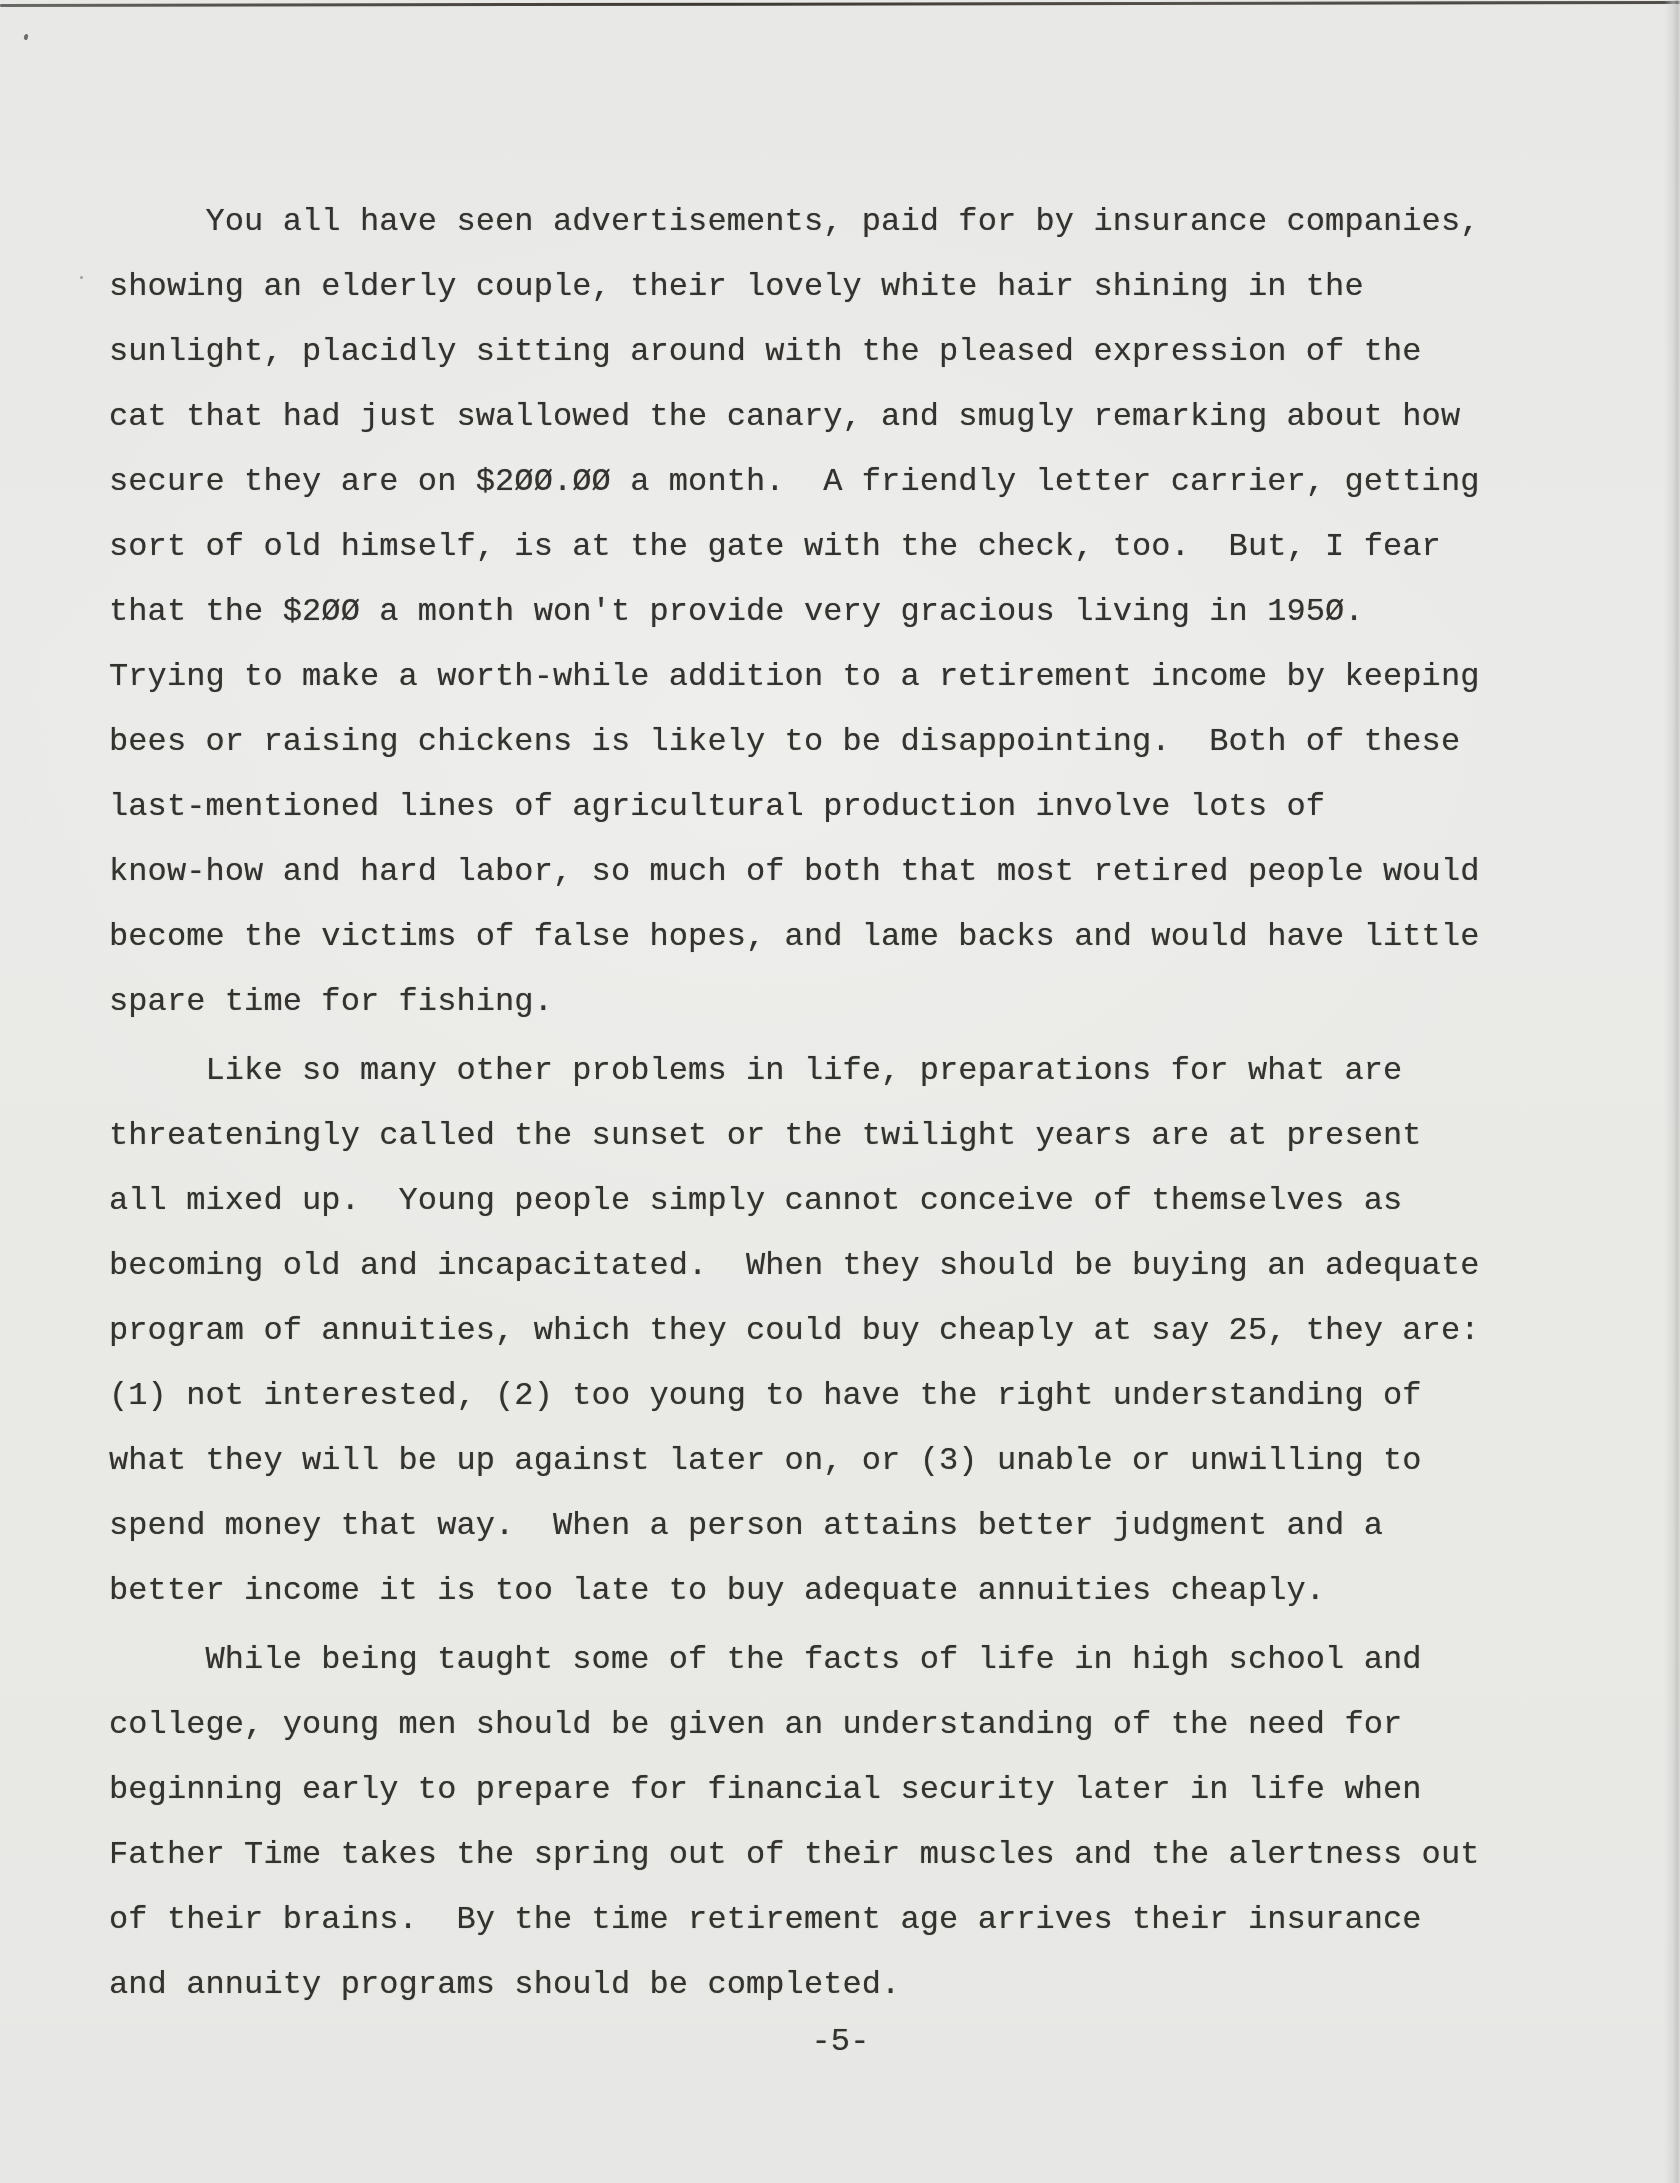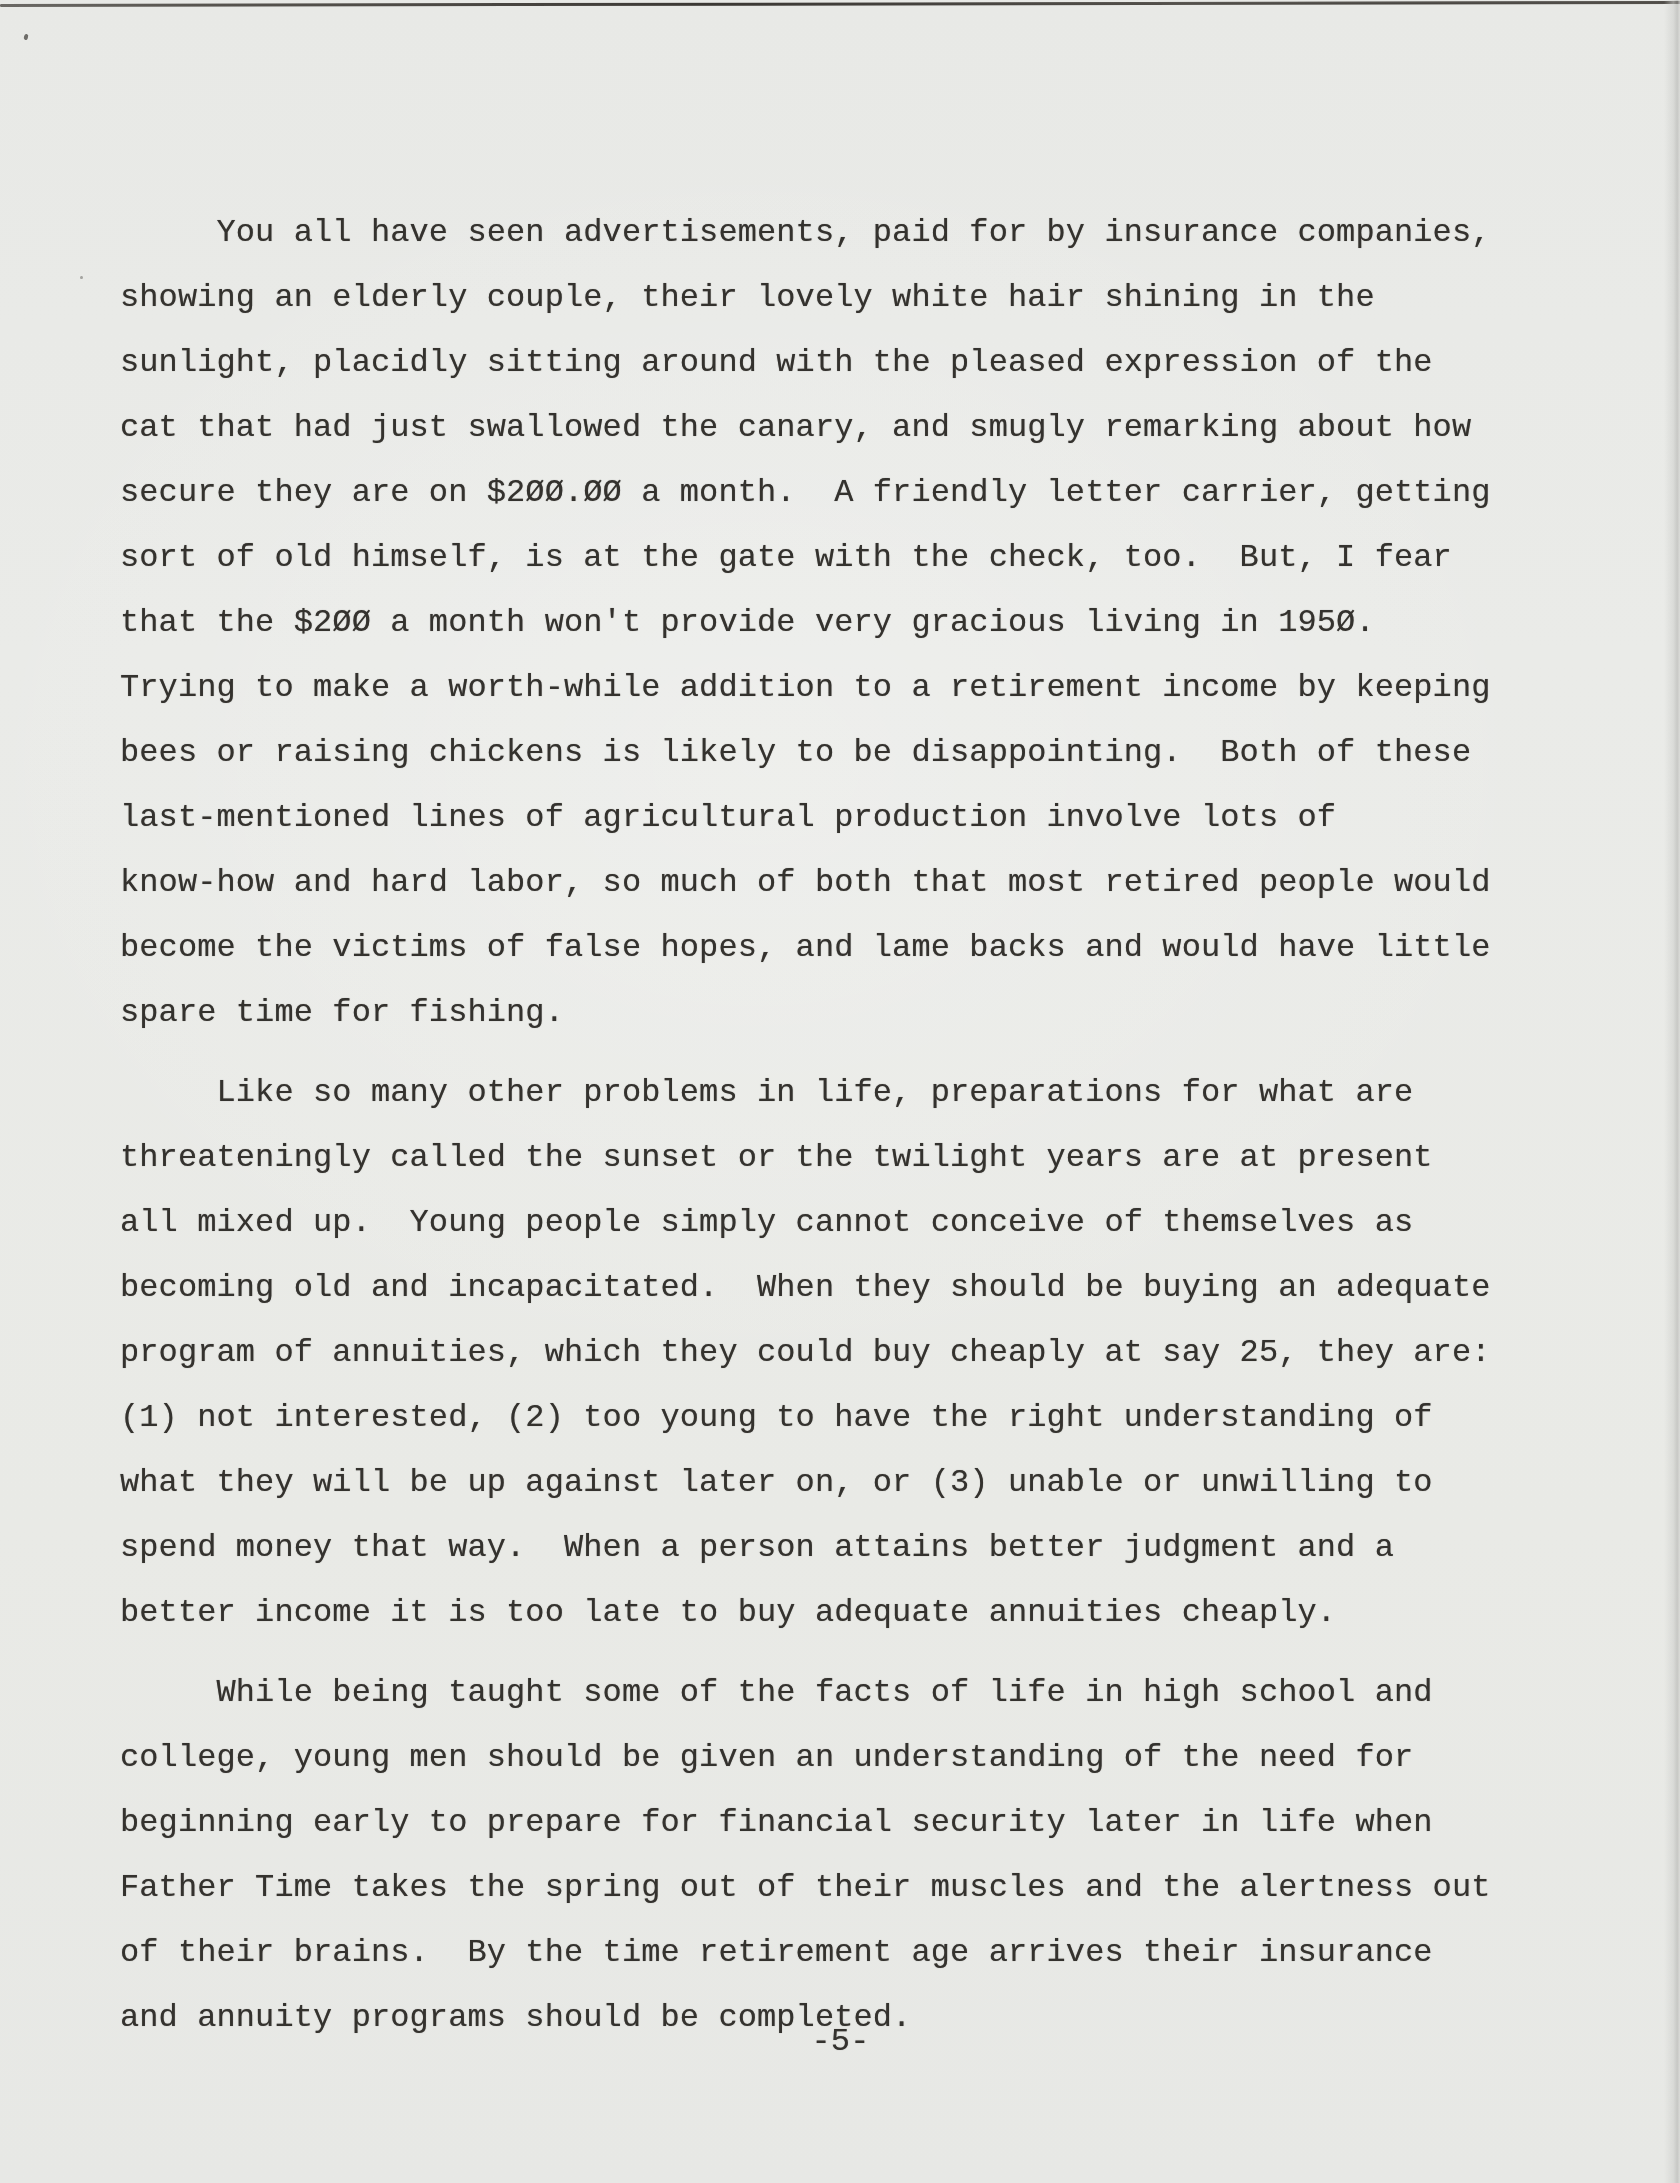--- a/index.html
+++ b/index.html
@@ -72,21 +72,21 @@
     position: absolute;
     left: 105px;
     top: 185px;
     font-size: 32px;
     line-height: 65px;
     letter-spacing: 0.1px;
     white-space: pre;
     color: #34322e;
     text-shadow: 0 0 0.9px rgba(52,50,46,0.55);
   }
-  .para { margin: 15px; padding: 0; }
+  .para { margin: 4px; padding: 0; }
   .line { height: 65px; }
   .page-number {
     position: absolute;
     left: 0;
     top: 2009px;
     width: 1681px;
     text-align: center;
     font-size: 32px;
     line-height: 65px;
     letter-spacing: 0.1px;

